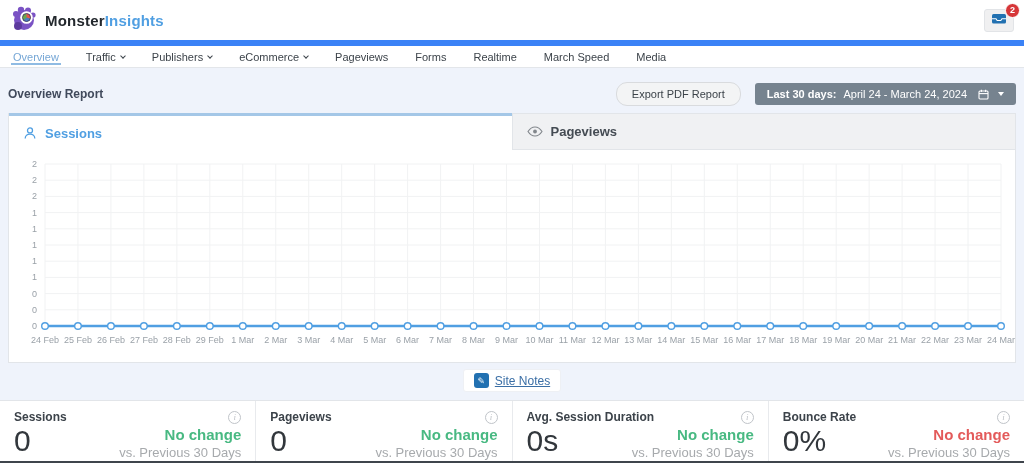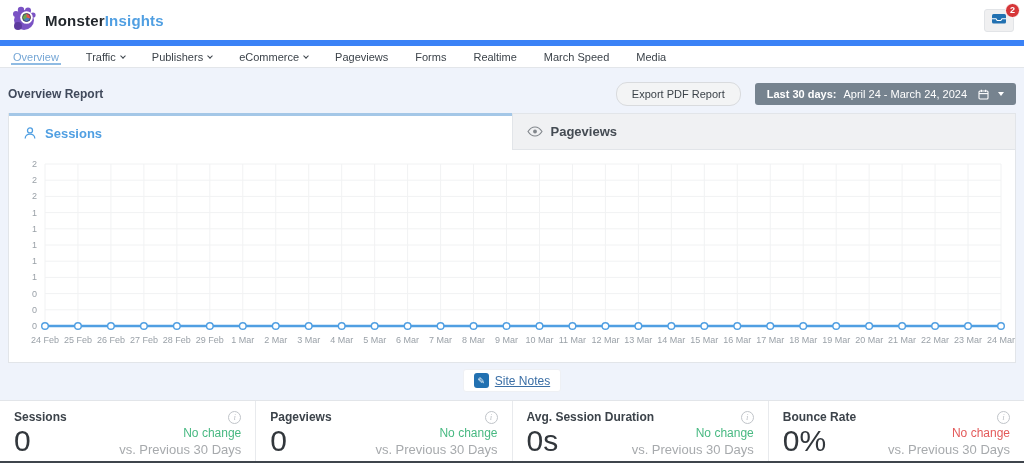--- a/index.html
+++ b/index.html
@@ -116,21 +116,21 @@
   .stat-head { display:flex; justify-content:space-between; align-items:center; }
   .stat-label { font-size:12px; font-weight:bold; color:#3c434a; }
   .info-icon {
     width:13px; height:13px; border:1px solid #c0c4c9; border-radius:50%;
     color:#c0c4c9; font-size:9px; font-style:italic; font-family:"Liberation Serif", serif;
     display:flex; align-items:center; justify-content:center; cursor:pointer;
   }
   .stat-body { display:flex; justify-content:space-between; align-items:flex-start; margin-top:0; }
   .stat-value { font-size:30px; color:#32373c; line-height:1.1; }
   .stat-change-wrap { text-align:right; margin-top:2px; }
-  .stat-change { font-size:12px; display:block; }
+  .stat-change { font-size:15px; display:block;font-weight:bold; }
   .stat-compare { font-size:13px; color:#a7aaad; display:block; margin-top:2px; }
   .bottom-strip { position:absolute; left:0; right:0; bottom:0; height:2px; background:#3f454c; }
 </style>
 </head>
 <body>
 
 <div class="header">
   <div class="brand">
     <span>
       <svg width="28" height="28" viewBox="0 0 28 28">

